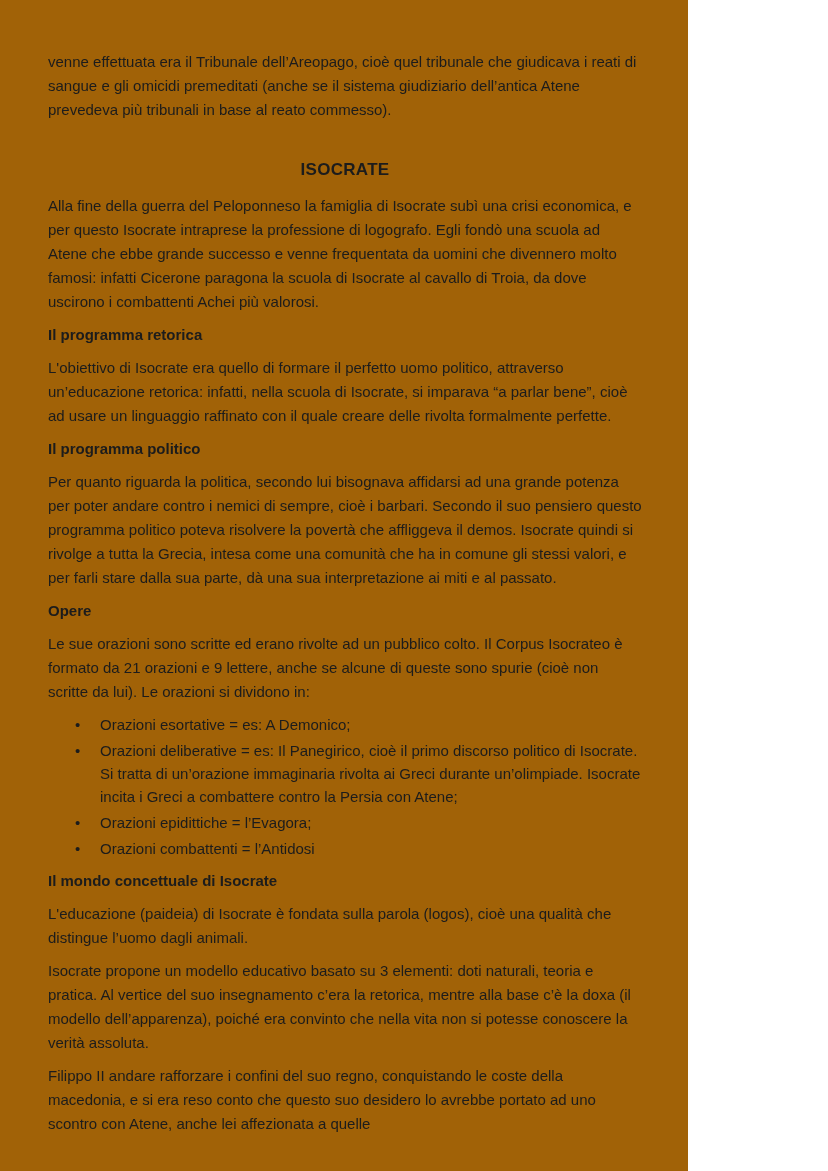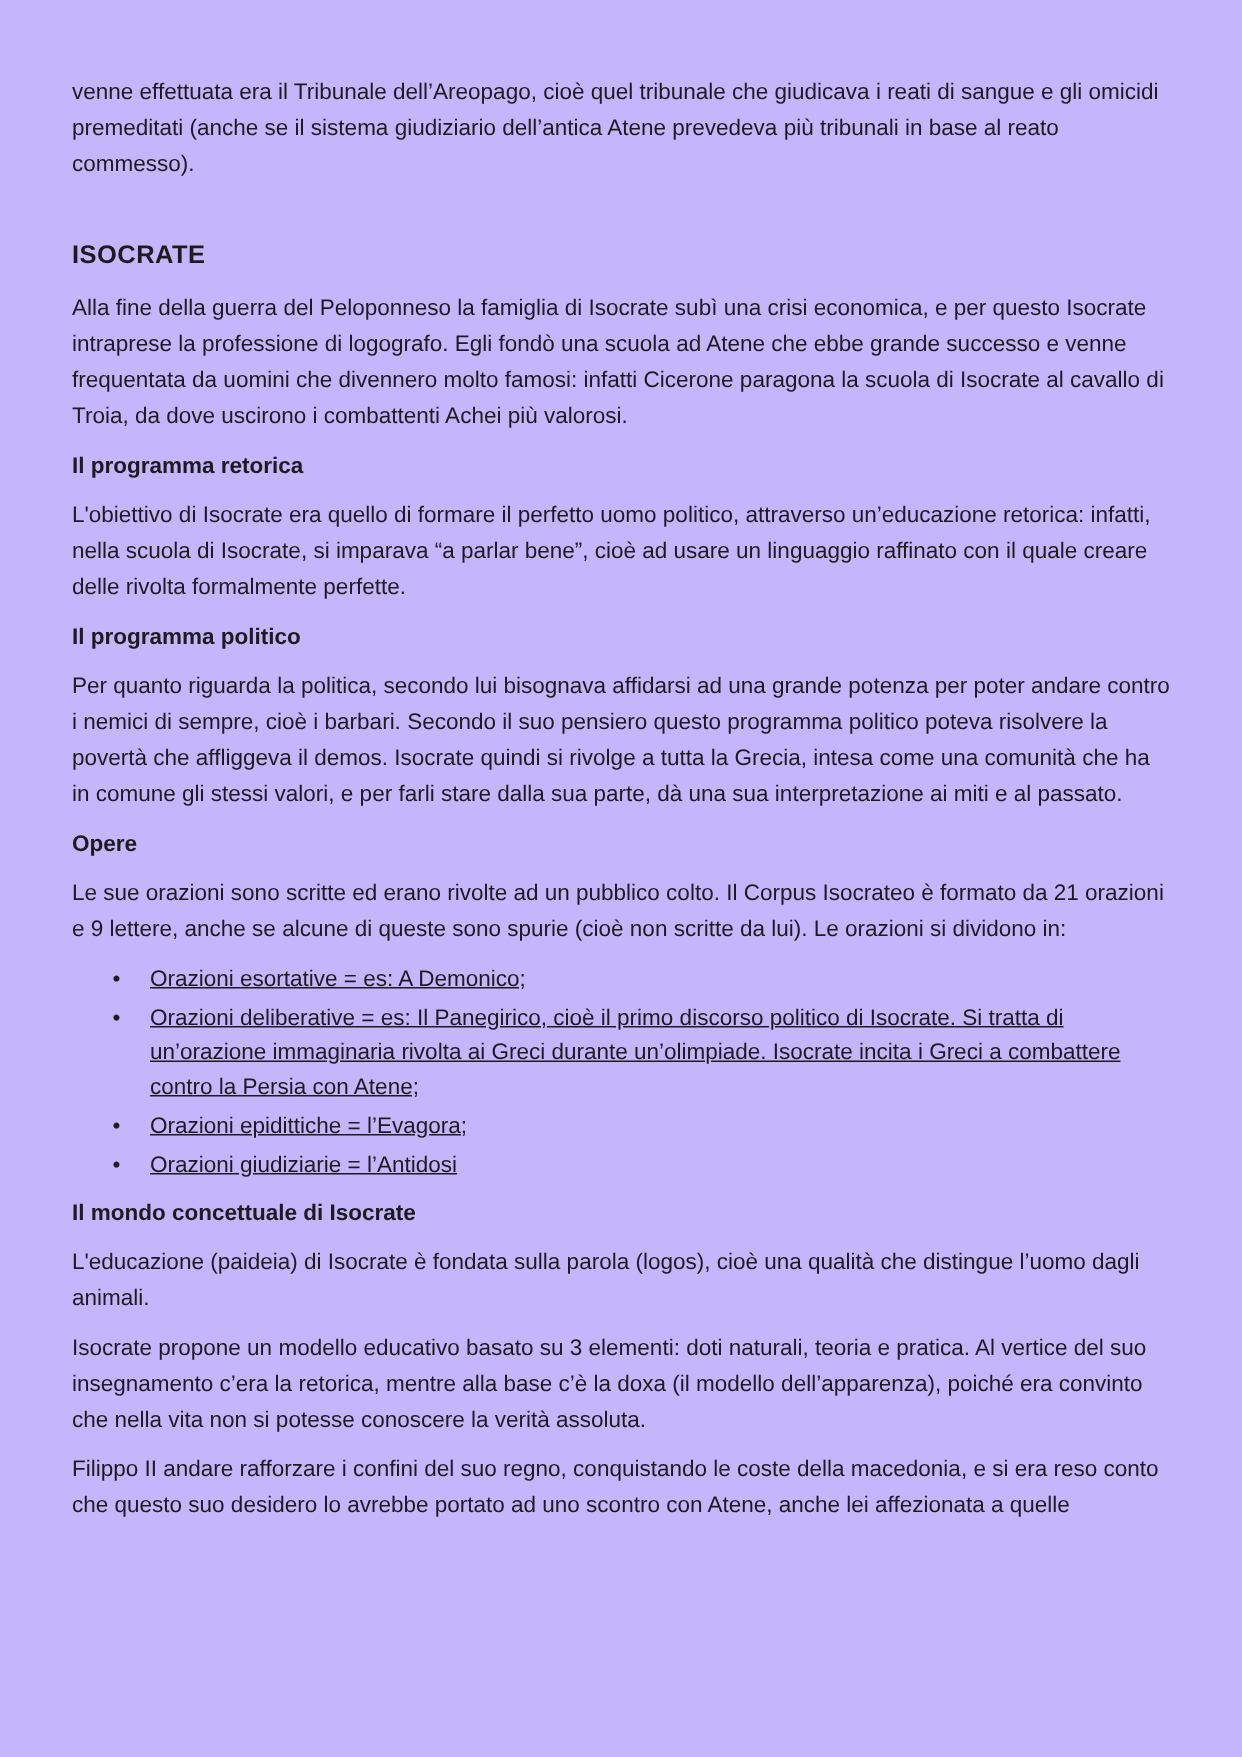--- a/index.html
+++ b/index.html
@@ -9,48 +9,48 @@
   }
   body {
     width: 828px;
     height: 1171px;
     overflow: hidden;
     font-family: "Liberation Sans", sans-serif;
     color: #1c1c1c;
   }
   .page {
     box-sizing: border-box;
-    width: 828px;
+    width: 688px;
     height: 1171px;
     padding: 50px 46px 0 48px;
-    background: #c4b5fd;
+    background: #a16207;
   }
   .para {
     font-size: 15px;
     line-height: 24px;
     margin: 0 0 9px 0;
   }
   .doc-title {
     font-size: 17px;
     line-height: 24px;
     font-weight: 700;
+    text-align: center;
     margin: 36px 0 12px 0;
     letter-spacing: 0.3px;
   }
   .section-heading {
     font-size: 15px;
     line-height: 24px;
     font-weight: 700;
     margin: 4px 0 9px 0;
   }
   .bullet-list {
     list-style: none;
     margin: 3px 0 9px 0;
     padding: 0 0 0 27px;
-    text-decoration: underline;
   }
   .bullet-list li {
     position: relative;
     font-size: 15px;
     line-height: 23px;
     margin: 0 0 3px 0;
     padding-left: 25px;
   }
   .bullet-list li::before {
     content: "\2022";
@@ -80,21 +80,21 @@
   <p class="para">Per quanto riguarda la politica, secondo lui bisognava affidarsi ad una grande potenza per poter andare contro i nemici di sempre, cioè i barbari. Secondo il suo pensiero questo programma politico poteva risolvere la povertà che affliggeva il demos. Isocrate quindi si rivolge a tutta la Grecia, intesa come una comunità che ha in comune gli stessi valori, e per farli stare dalla sua parte, dà una sua interpretazione ai miti e al passato.</p>
 
   <h2 class="section-heading">Opere</h2>
 
   <p class="para">Le sue orazioni sono scritte ed erano rivolte ad un pubblico colto. Il Corpus Isocrateo è formato da 21 orazioni e 9 lettere, anche se alcune di queste sono spurie (cioè non scritte da lui). Le orazioni si dividono in:</p>
 
   <ul class="bullet-list">
     <li>Orazioni esortative = es: A Demonico;</li>
     <li>Orazioni deliberative = es: Il Panegirico, cioè il primo discorso politico di Isocrate. Si tratta di un’orazione immaginaria rivolta ai Greci durante un’olimpiade. Isocrate incita i Greci a combattere contro la Persia con Atene;</li>
     <li>Orazioni epidittiche = l’Evagora;</li>
-    <li>Orazioni giudiziarie = l’Antidosi</li>
+    <li>Orazioni combattenti = l’Antidosi</li>
   </ul>
 
   <h2 class="section-heading">Il mondo concettuale di Isocrate</h2>
 
   <p class="para">L'educazione (paideia) di Isocrate è fondata sulla parola (logos), cioè una qualità che distingue l’uomo dagli animali.</p>
 
   <p class="para">Isocrate propone un modello educativo basato su 3 elementi: doti naturali, teoria e pratica. Al vertice del suo insegnamento c’era la retorica, mentre alla base c’è la doxa (il modello dell’apparenza), poiché era convinto che nella vita non si potesse conoscere la verità assoluta.</p>
 
 
 

